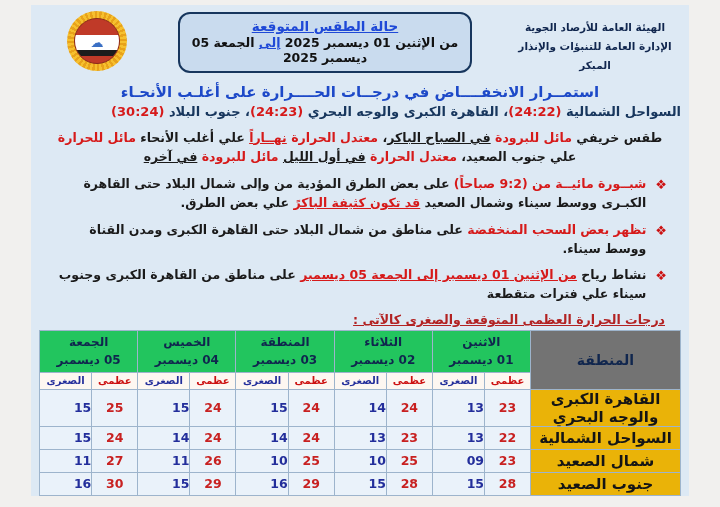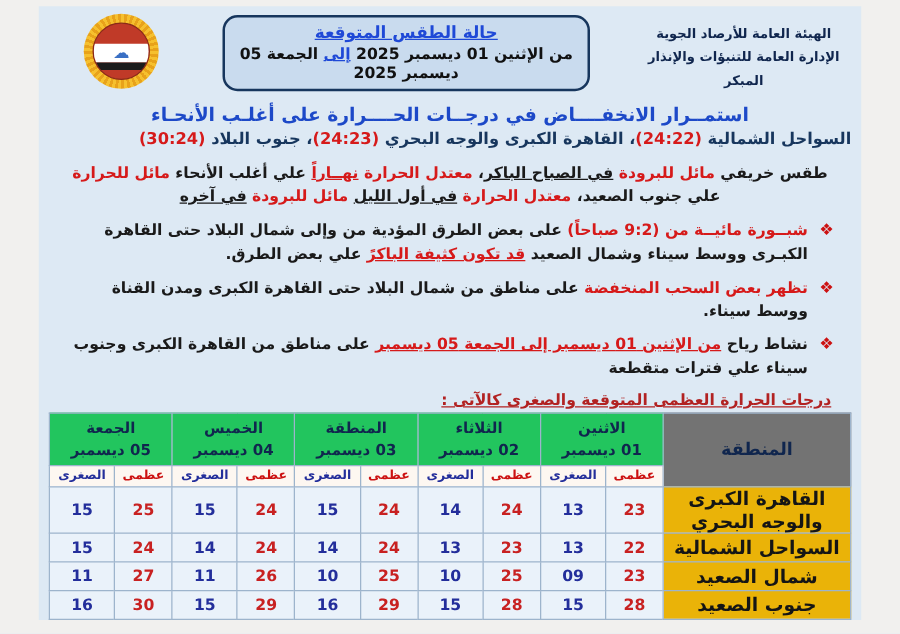--- a/index.html
+++ b/index.html
@@ -83,21 +83,21 @@
   th, td { border: 1px solid #9db4cc; text-align: center; font-weight: bold; }
   .region-head {
     width: 150px; background: #737373; color: #10264e; font-size: 14px;
   }
   .day-head { background: #22c55e; color: #10264e; font-size: 12px; height: 42px; line-height: 1.55; }
   .sub-max, .sub-min { background: #fdf7f1; font-size: 10px; height: 17px; }
   .sub-max { color: #cc1111; }
   .sub-min { color: #232e9b; }
   .region-cell { background: #eab308; color: #151515; font-size: 15px; height: 23px; }
   .val-max { color: #c82121; font-size: 12.5px; }
-  .val-min { color: #232e9b; font-size: 12.5px; }
+  .val-min { color: #232e9b; font-size: 12.5px; text-align: right; }
 </style>
 </head>
 <body>
 
 <div class="doc">
 
   <div class="header">
     <div class="org">
       <div>الهيئة العامة للأرصاد الجوية</div>
       <div>الإدارة العامة للتنبؤات والإنذار المبكر</div>

